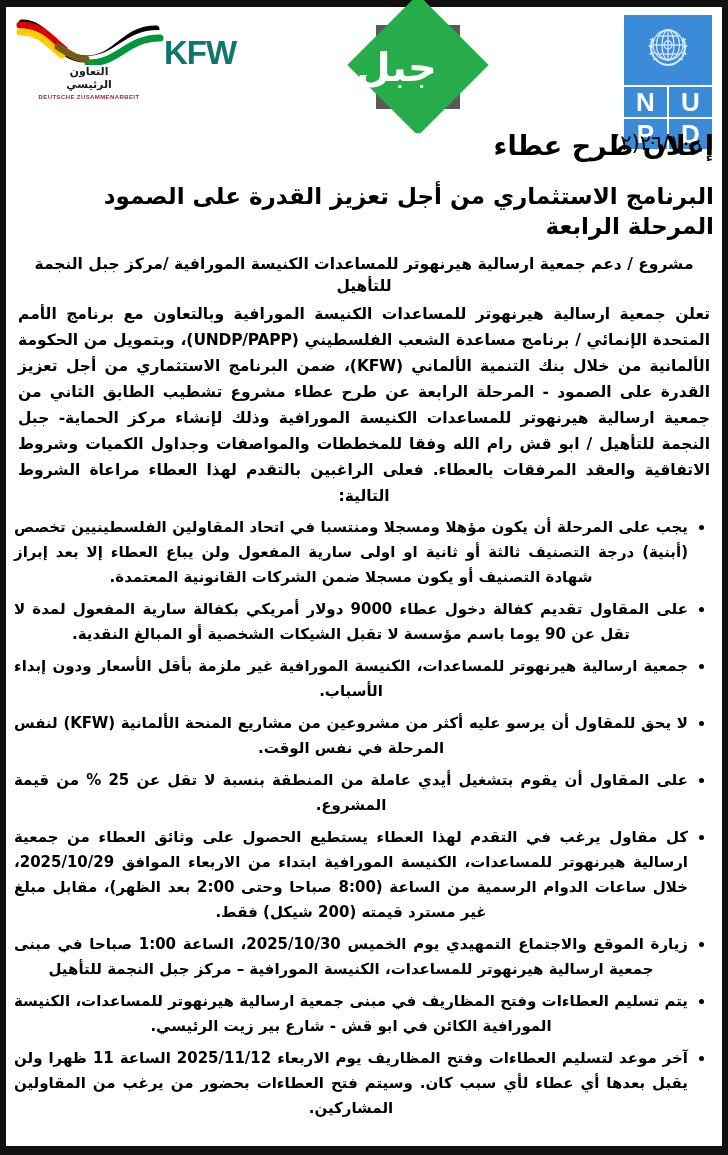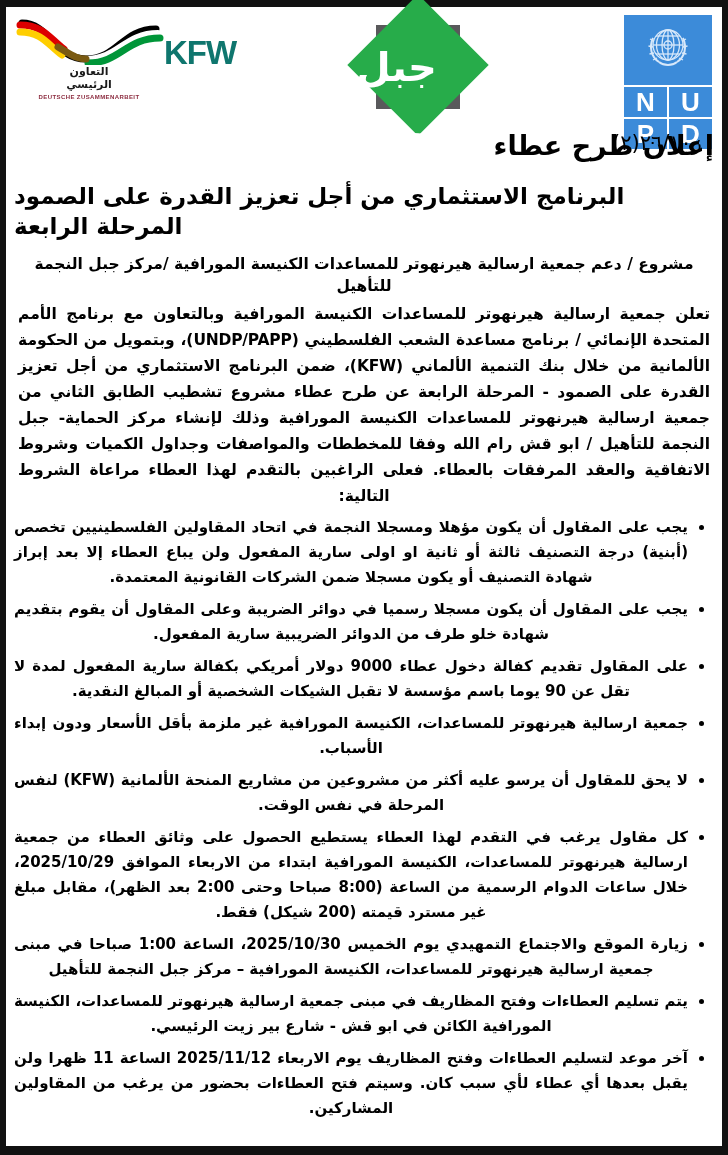--- a/index.html
+++ b/index.html
@@ -167,21 +167,21 @@
   }
   .main-title {
     text-align: right;
     font-size: 27px;
     font-weight: 700;
     line-height: 34px;
     letter-spacing: -0.5px;
   }
 
   .subtitle {
-    text-align: left;
+    text-align: right;
     font-size: 23px;
     font-weight: 700;
     line-height: 30px;
     margin-top: 6px;
     letter-spacing: -0.4px;
   }
 
   .project-line {
     text-align: center;
     font-size: 15.5px;
@@ -295,25 +295,25 @@
     <div class="main-title">إعلان طرح عطاء</div>
   </div>
 
   <div class="subtitle">البرنامج الاستثماري من أجل تعزيز القدرة على الصمود المرحلة الرابعة</div>
 
   <div class="project-line">مشروع / دعم جمعية ارسالية هيرنهوتر للمساعدات الكنيسة المورافية /مركز جبل النجمة للتأهيل</div>
 
   <div class="body-para">تعلن جمعية ارسالية هيرنهوتر للمساعدات الكنيسة المورافية وبالتعاون مع برنامج الأمم المتحدة الإنمائي / برنامج مساعدة الشعب الفلسطيني (UNDP/PAPP)، وبتمويل من الحكومة الألمانية من خلال بنك التنمية الألماني (KFW)، ضمن البرنامج الاستثماري من أجل تعزيز القدرة على الصمود - المرحلة الرابعة عن طرح عطاء مشروع تشطيب الطابق الثاني من جمعية ارسالية هيرنهوتر للمساعدات الكنيسة المورافية وذلك لإنشاء مركز الحماية- جبل النجمة للتأهيل / ابو قش رام الله وفقا للمخططات والمواصفات وجداول الكميات وشروط الاتفاقية والعقد المرفقات بالعطاء. فعلى الراغبين بالتقدم لهذا العطاء مراعاة الشروط التالية:</div>
 
   <ul class="conditions">
-    <li>يجب على المقاول أن يكون مؤهلا ومسجلا النجمة في اتحاد المقاولين الفلسطينيين تخصص (أبنية) درجة التصنيف ثالثة أو ثانية او اولى سارية المفعول ولن يباع العطاء إلا بعد إبراز شهادة التصنيف أو يكون مسجلا ضمن الشركات القانونية المعتمدة.</li>
-    <li>يجب على المقاول أن يكون مسجلا رسميا في دوائر الضريبة وعلى المقاول أن يقوم بتقديم شهادة خلو طرف من الدوائر الضريبية سارية المفعول.</li>
+    <li>يجب على المرحلة أن يكون مؤهلا ومسجلا ومنتسبا في اتحاد المقاولين الفلسطينيين تخصص (أبنية) درجة التصنيف ثالثة أو ثانية او اولى سارية المفعول ولن يباع العطاء إلا بعد إبراز شهادة التصنيف أو يكون مسجلا ضمن الشركات القانونية المعتمدة.</li>
     <li>على المقاول تقديم كفالة دخول عطاء 9000 دولار أمريكي بكفالة سارية المفعول لمدة لا تقل عن 90 يوما باسم مؤسسة لا تقبل الشيكات الشخصية أو المبالغ النقدية.</li>
     <li>جمعية ارسالية هيرنهوتر للمساعدات، الكنيسة المورافية غير ملزمة بأقل الأسعار ودون إبداء الأسباب.</li>
     <li>لا يحق للمقاول أن يرسو عليه أكثر من مشروعين من مشاريع المنحة الألمانية (KFW) لنفس المرحلة في نفس الوقت.</li>
+    <li>على المقاول أن يقوم بتشغيل أيدي عاملة من المنطقة بنسبة لا تقل عن 25 % من قيمة المشروع.</li>
     <li>كل مقاول يرغب في التقدم لهذا العطاء يستطيع الحصول على وثائق العطاء من جمعية ارسالية هيرنهوتر للمساعدات، الكنيسة المورافية ابتداء من الاربعاء الموافق 2025/10/29، خلال ساعات الدوام الرسمية من الساعة (8:00 صباحا وحتى 2:00 بعد الظهر)، مقابل مبلغ غير مسترد قيمته (200 شيكل) فقط.</li>
     <li>زيارة الموقع والاجتماع التمهيدي يوم الخميس 2025/10/30، الساعة 1:00 صباحا في مبنى جمعية ارسالية هيرنهوتر للمساعدات، الكنيسة المورافية – مركز جبل النجمة للتأهيل</li>
     <li>يتم تسليم العطاءات وفتح المظاريف في مبنى جمعية ارسالية هيرنهوتر للمساعدات، الكنيسة المورافية الكائن في ابو قش - شارع بير زيت الرئيسي.</li>
     <li>آخر موعد لتسليم العطاءات وفتح المظاريف يوم الاربعاء 2025/11/12 الساعة 11 ظهرا ولن يقبل بعدها أي عطاء لأي سبب كان. وسيتم فتح العطاءات بحضور من يرغب من المقاولين المشاركين.</li>
 
   </ul>
 
 </div>
 
 </body></html>

